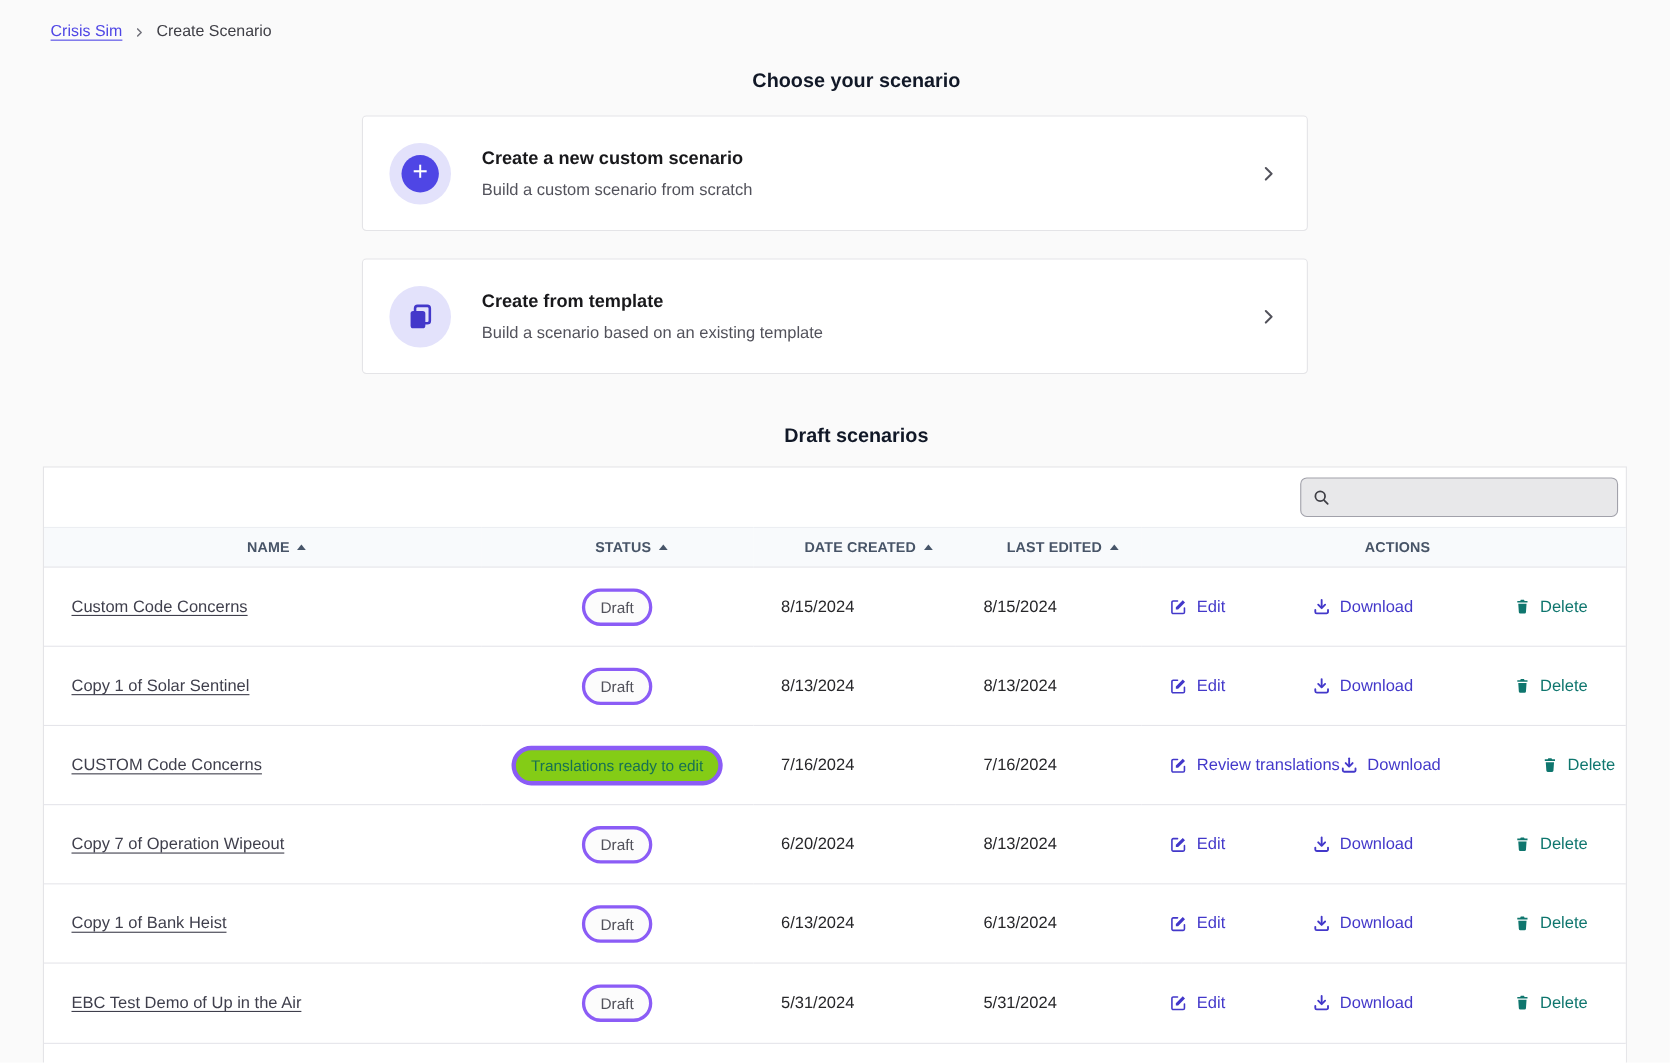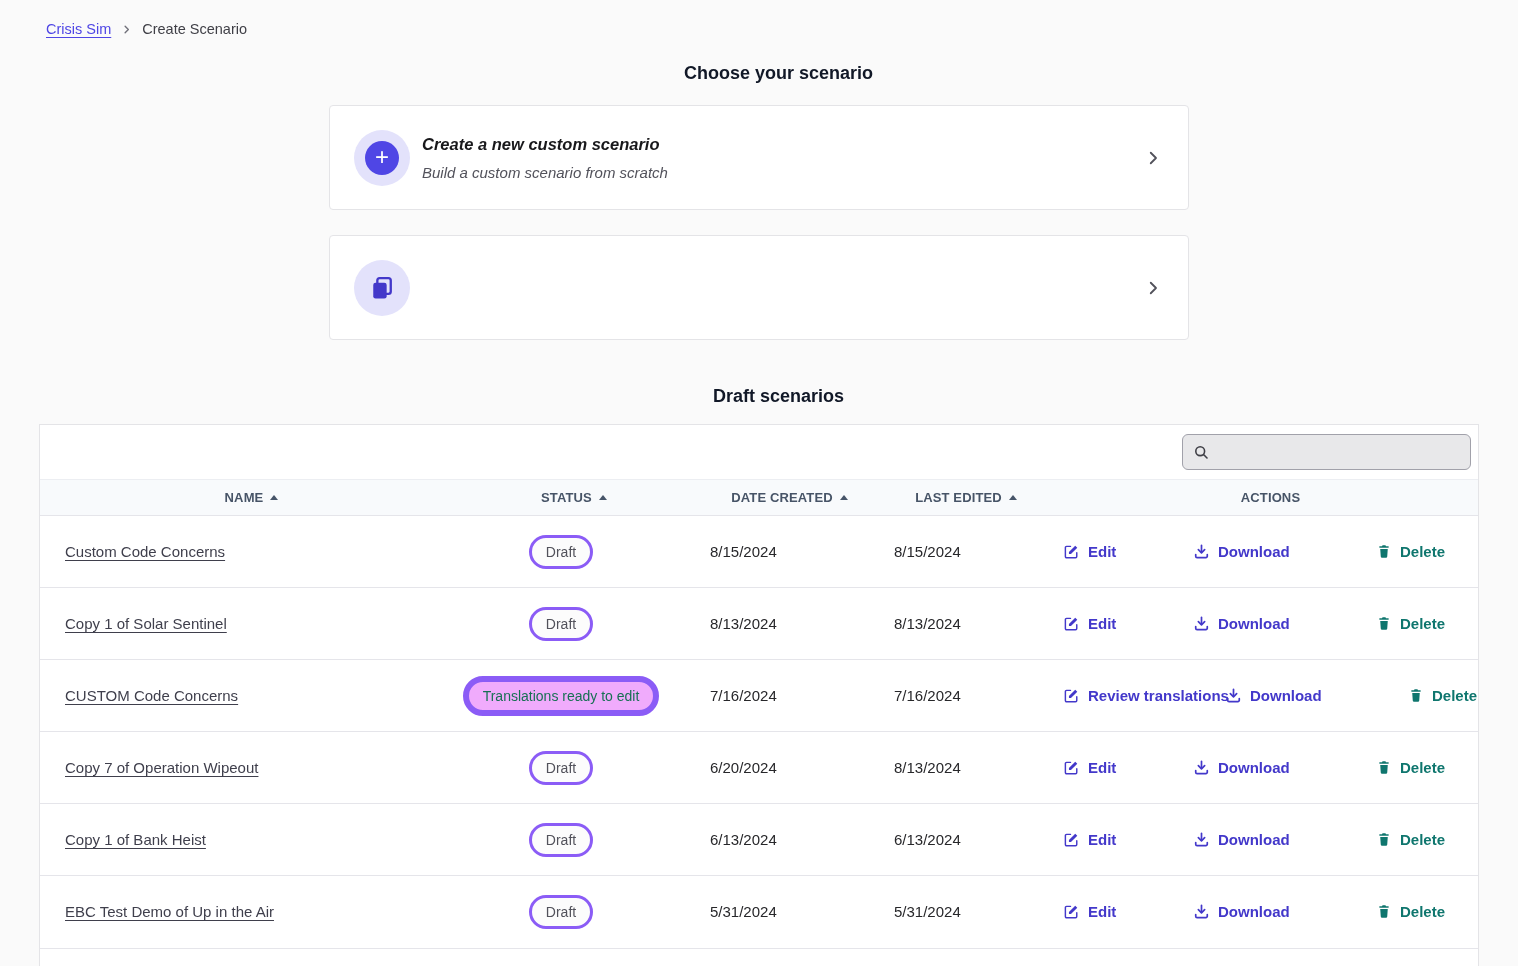--- a/index.html
+++ b/index.html
@@ -21,21 +21,21 @@
   
   .section-title { text-align: center; font-size: 18px; font-weight: 700; color: #111827; margin: 0; padding-left: 39px; }
   #choose-title { margin: 26px 0 21px; }
   #drafts-title { margin: 46px 0 0; }
 
   
   .cards { width: 860px; margin: 0 auto; }
   .card { display: flex; align-items: center; height: 105px; background: #ffffff; border: 1px solid #e4e4e7; border-radius: 4px; padding: 0 26px 0 24px; margin-bottom: 25px; cursor: pointer; }
   .icon-badge { flex: 0 0 56px; width: 56px; height: 56px; border-radius: 50%; background: #e3e2fb; display: flex; align-items: center; justify-content: center; }
   .plus-inner { width: 34px; height: 34px; border-radius: 50%; background: #4f46e5; color: #ffffff; display: flex; align-items: center; justify-content: center; font-size: 24px; font-weight: 500; line-height: 1; padding-bottom: 2px; }
-  .card-text { margin-left: 12px; font-style: italic; }
+  .card-text { margin-left: 28px; }
   .card-title { font-size: 16.5px; font-weight: 700; color: #18181b; margin-bottom: 10px; }
   .card-subtitle { font-size: 15px; color: #52525b; }
   .chevron { margin-left: auto; display: flex; align-items: center; }
 
   
   .table-card { width: 1440px; margin: 17px auto 0; background: #ffffff; border: 1px solid #e4e4e7; }
   .search-row { position: relative; height: 54px; }
   .search-box { position: absolute; right: 7px; top: 9px; width: 289px; height: 36px; background: #e8e8ea; border: 1px solid #a1a1aa; border-radius: 6px; display: flex; align-items: center; padding: 0 10px; }
   .search-box input { flex: 1; min-width: 0; border: none; outline: none; background: transparent; margin-left: 8px; font-size: 14.5px; font-family: "Liberation Sans", sans-serif; color: #27272a; }
 
@@ -48,27 +48,27 @@
   th { font-size: 13px; font-weight: 700; color: #475467; text-align: center; padding: 10px 0 10px 25px; letter-spacing: 0.01em; white-space: nowrap; }
   th.th-status { }
   .sort-arrow { display: inline-block; width: 0; height: 0; border-left: 4px solid transparent; border-right: 4px solid transparent; border-bottom: 5px solid #475569; margin-left: 7px; vertical-align: 2px; cursor: pointer; }
 
   tbody td { height: 72px; border-top: 1px solid #e5e5ea; font-size: 15px; color: #27272a; vertical-align: middle; padding-left: 25px; }
   td.td-status { padding-left: 0; text-align: center; }
   .name-link { color: #3f3f4c; text-decoration: underline; text-underline-offset: 3px; cursor: pointer; }
 
   .pill { display: inline-block; padding: 6px 14px; border-radius: 9999px; font-size: 14px; white-space: nowrap; }
   .pill-draft { border: 3px solid #8b5cf6; background: #fcfcfc; color: #52525b; }
-  .pill-success { border: 6px solid #8b5cf6; background: #f0abfc; color: #177053; }
+  .pill-success { border: 4px solid #8b5cf6; background: #84cc16; color: #177053; }
 
   .actions-flex { display: flex; align-items: center; }
   .action-slot { display: flex; align-items: center; white-space: nowrap; }
   .slot-primary { min-width: 130px; }
   .slot-download { min-width: 183px; }
-  .action-link { display: inline-flex; align-items: center; gap: 8px; color: #4338ca; font-size: 15px; cursor: pointer; font-weight: bold; }
+  .action-link { display: inline-flex; align-items: center; gap: 8px; color: #4338ca; font-size: 15px; cursor: pointer; }
   .action-link.delete { color: #0f766e; text-align: right; }
   .action-link svg { flex: 0 0 auto; }
 
   .bottom-stub { height: 24px; border-top: 1px solid #e5e5ea; background: #ffffff; }
 </style>
 </head>
 <body>
 
 <nav class="breadcrumb">
   <a href="#" class="crumb-link">Crisis Sim</a>
@@ -99,20 +99,24 @@
     </span>
   </div>
 
   <div class="card">
     <span class="icon-badge">
       <svg width="28" height="28" viewBox="0 0 24 24">
         <rect x="8" y="3.5" width="11.5" height="13.5" rx="2" fill="none" stroke="#4338ca" stroke-width="2"></rect>
         <rect x="4.5" y="7.5" width="11.5" height="13.5" rx="2" fill="#4338ca"></rect>
       </svg>
     </span>
+    <div class="card-text">
+      <div class="card-title">Create from template</div>
+      <div class="card-subtitle">Build a scenario based on an existing template</div>
+    </div>
     <span class="chevron">
       <svg width="18" height="18" viewBox="0 0 24 24" fill="none" stroke="#52525b" stroke-width="2.4">
           <path d="M9 5l7 7-7 7" stroke-linecap="round" stroke-linejoin="round"></path>
         </svg>
     </span>
   </div>
 
 </div>
 
 <h2 class="section-title" id="drafts-title">Draft scenarios</h2>

